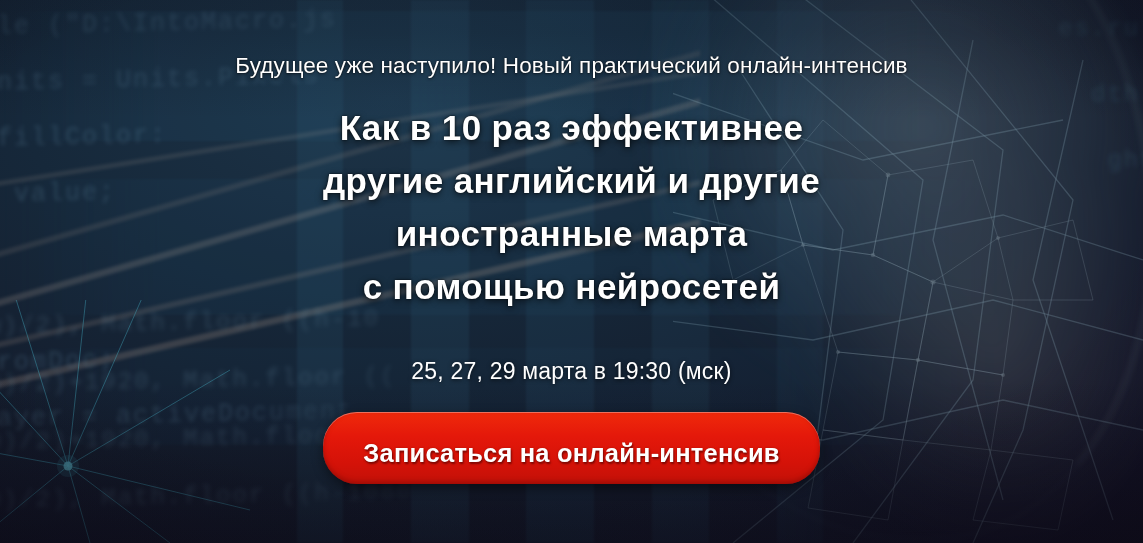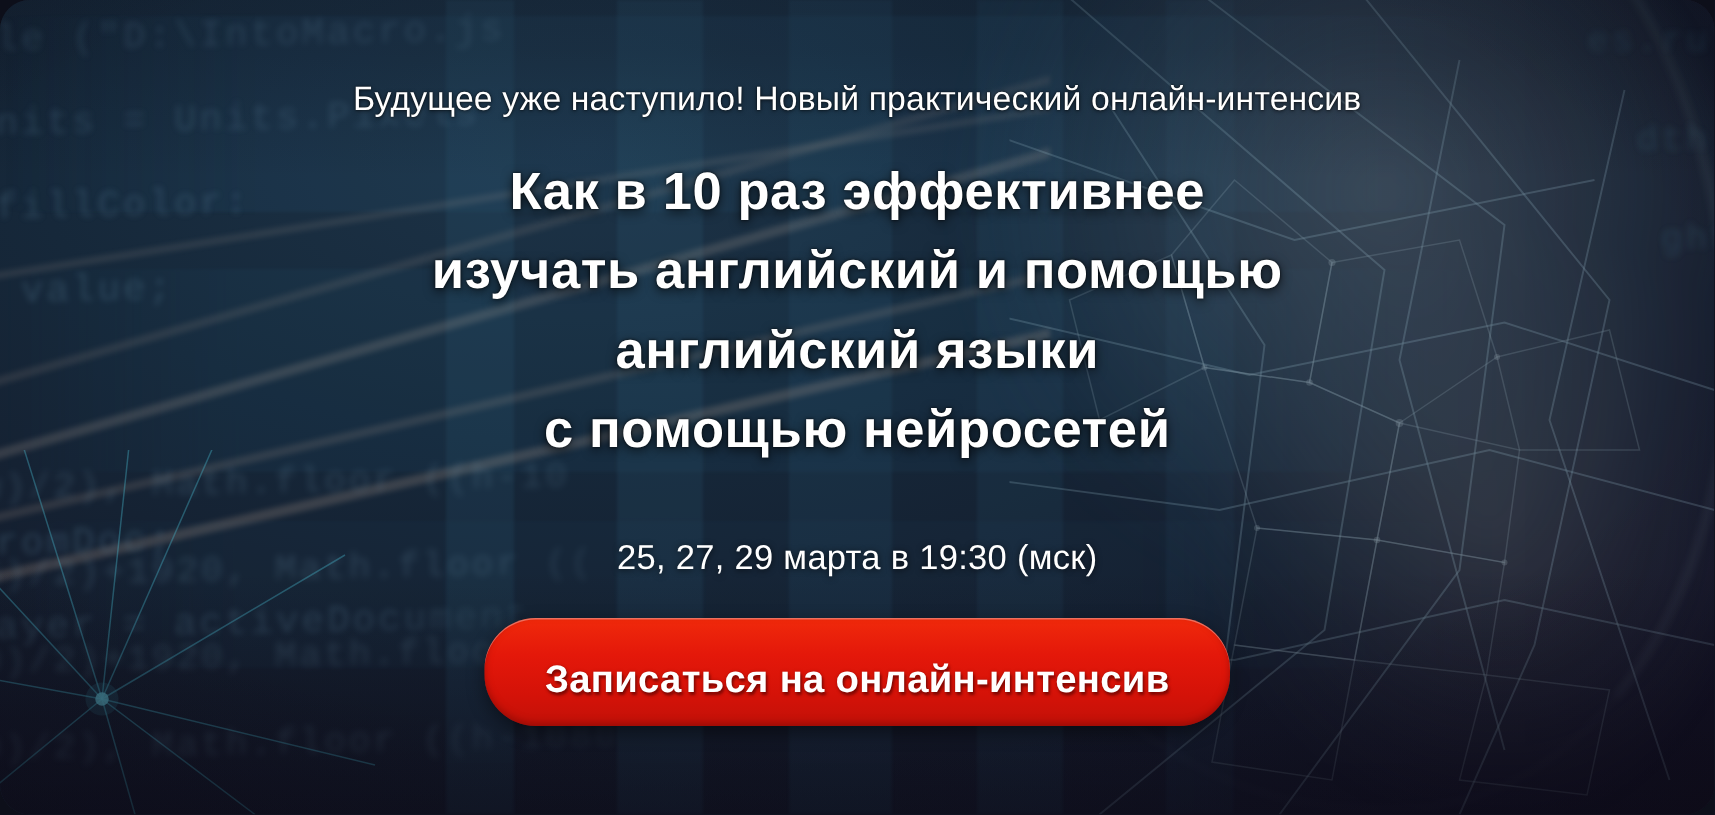--- a/index.html
+++ b/index.html
@@ -11,21 +11,20 @@
     background:#0d0f1a;
     font-family:"Liberation Sans", sans-serif;
   }
 
   .hero {
     position:relative;
     width:1143px; height:543px;
     overflow:hidden;
     background:#141727;
     isolation:isolate;
-    border-radius:20px;
   }
 
   
   .bg-layer { position:absolute; inset:0; pointer-events:none; }
 
   
   .bg-base {
     background:
       radial-gradient(115% 130% at 34% 18%, #1d3448 0%, #16283a 28%, #141c2c 55%, #141327 78%, #140f1e 100%),
       linear-gradient(100deg, #0f1421 0%, #16293b 24%, #1a3043 45%, #1d2438 63%, #1a1526 80%, #150f1d 100%);
@@ -296,22 +295,22 @@
   </div>
 
   <div class="bg-layer bg-vignette"></div>
 
   <div class="content">
 
     <p class="eyebrow">Будущее уже наступило! Новый практический онлайн-интенсив</p>
 
     <h1 class="headline">
       <span class="hl-line">Как в 10 раз эффективнее</span>
-      <span class="hl-line">изучать английский и помощью</span>
-      <span class="hl-line">английский языки</span>
+      <span class="hl-line">другие английский и другие</span>
+      <span class="hl-line">иностранные марта</span>
       <span class="hl-line">с помощью нейросетей</span>
     </h1>
 
     <p class="date">25, 27, 29 марта в 19:30 (мск)</p>
 
     <div class="cta-wrap">
       <button class="cta" type="button">Записаться на онлайн-интенсив</button>
     </div>
 
   </div>

